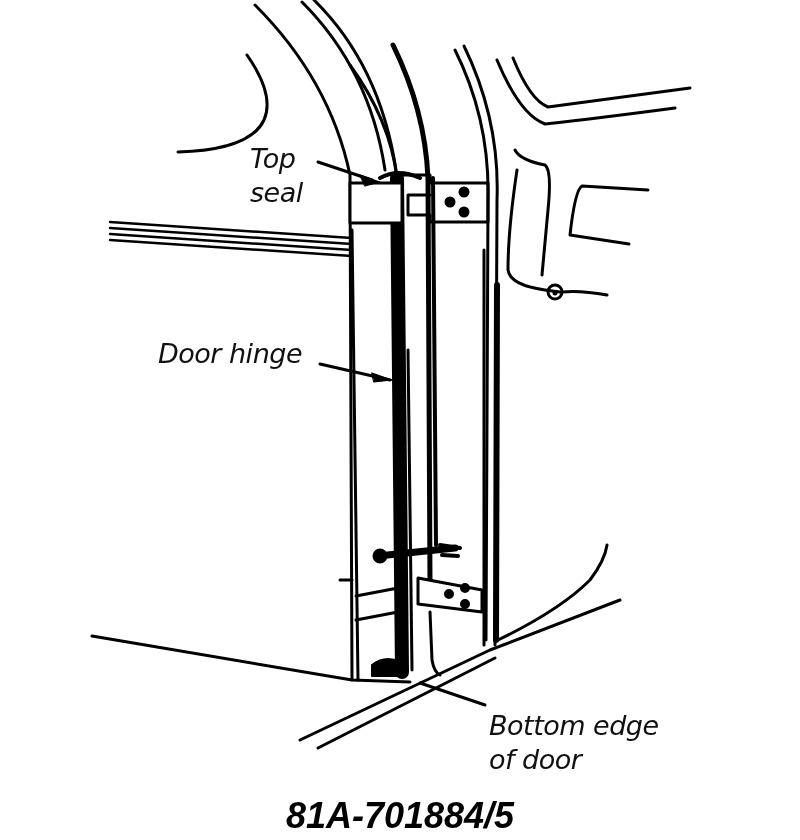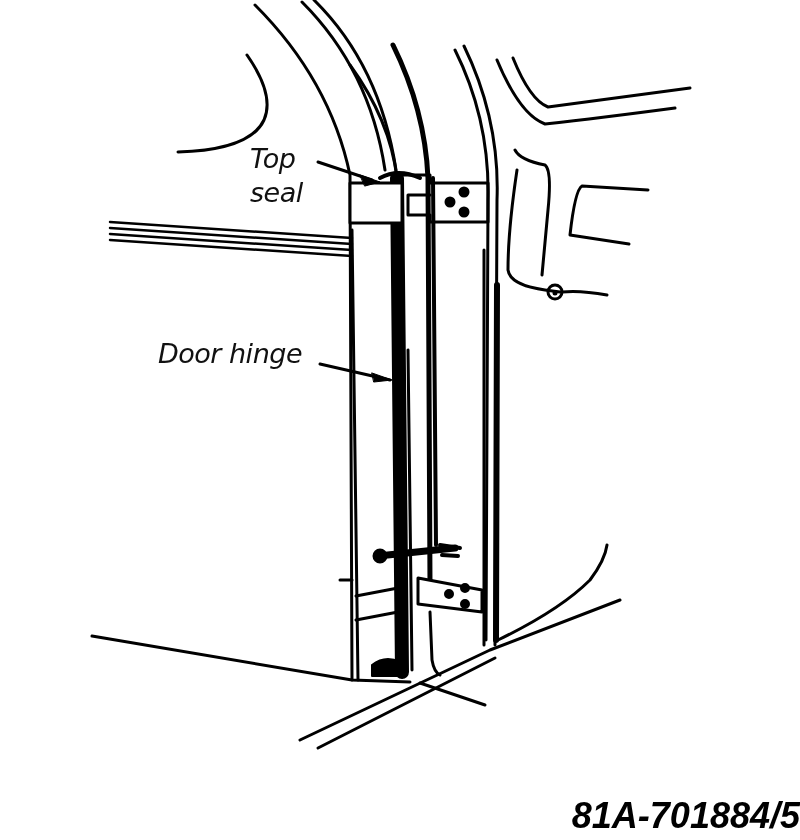--- a/index.html
+++ b/index.html
@@ -12,21 +12,21 @@
       font-size: 27px;
       line-height: 34px;
       color: #111111;
       letter-spacing: -0.5px;
       white-space: nowrap;
     }
     .caption {
       position: absolute;
       left: 0; width: 800px;
       top: 796px;
-      text-align: right;
+      text-align: center;
       font-family: "Liberation Sans", sans-serif;
       font-weight: bold;
       font-size: 36px;
       line-height: 40px;
       color: #000000;
     }
   </style>
 </head>
 <body>
 
@@ -106,15 +106,19 @@
 
   <div class="label" style="left:250px; top:142px;">
     <div>Top</div>
     <div>seal</div>
   </div>
 
   <div class="label" style="left:158px; top:337px;">
     <div>Door hinge</div>
   </div>
 
+  <div class="label" style="left:489px; top:709px;">
+    <div>Bottom edge</div>
+    <div>of door</div>
+  </div>
 
   <div class="caption">81A-701884/5</div>
 </div>
 
 </body></html>

